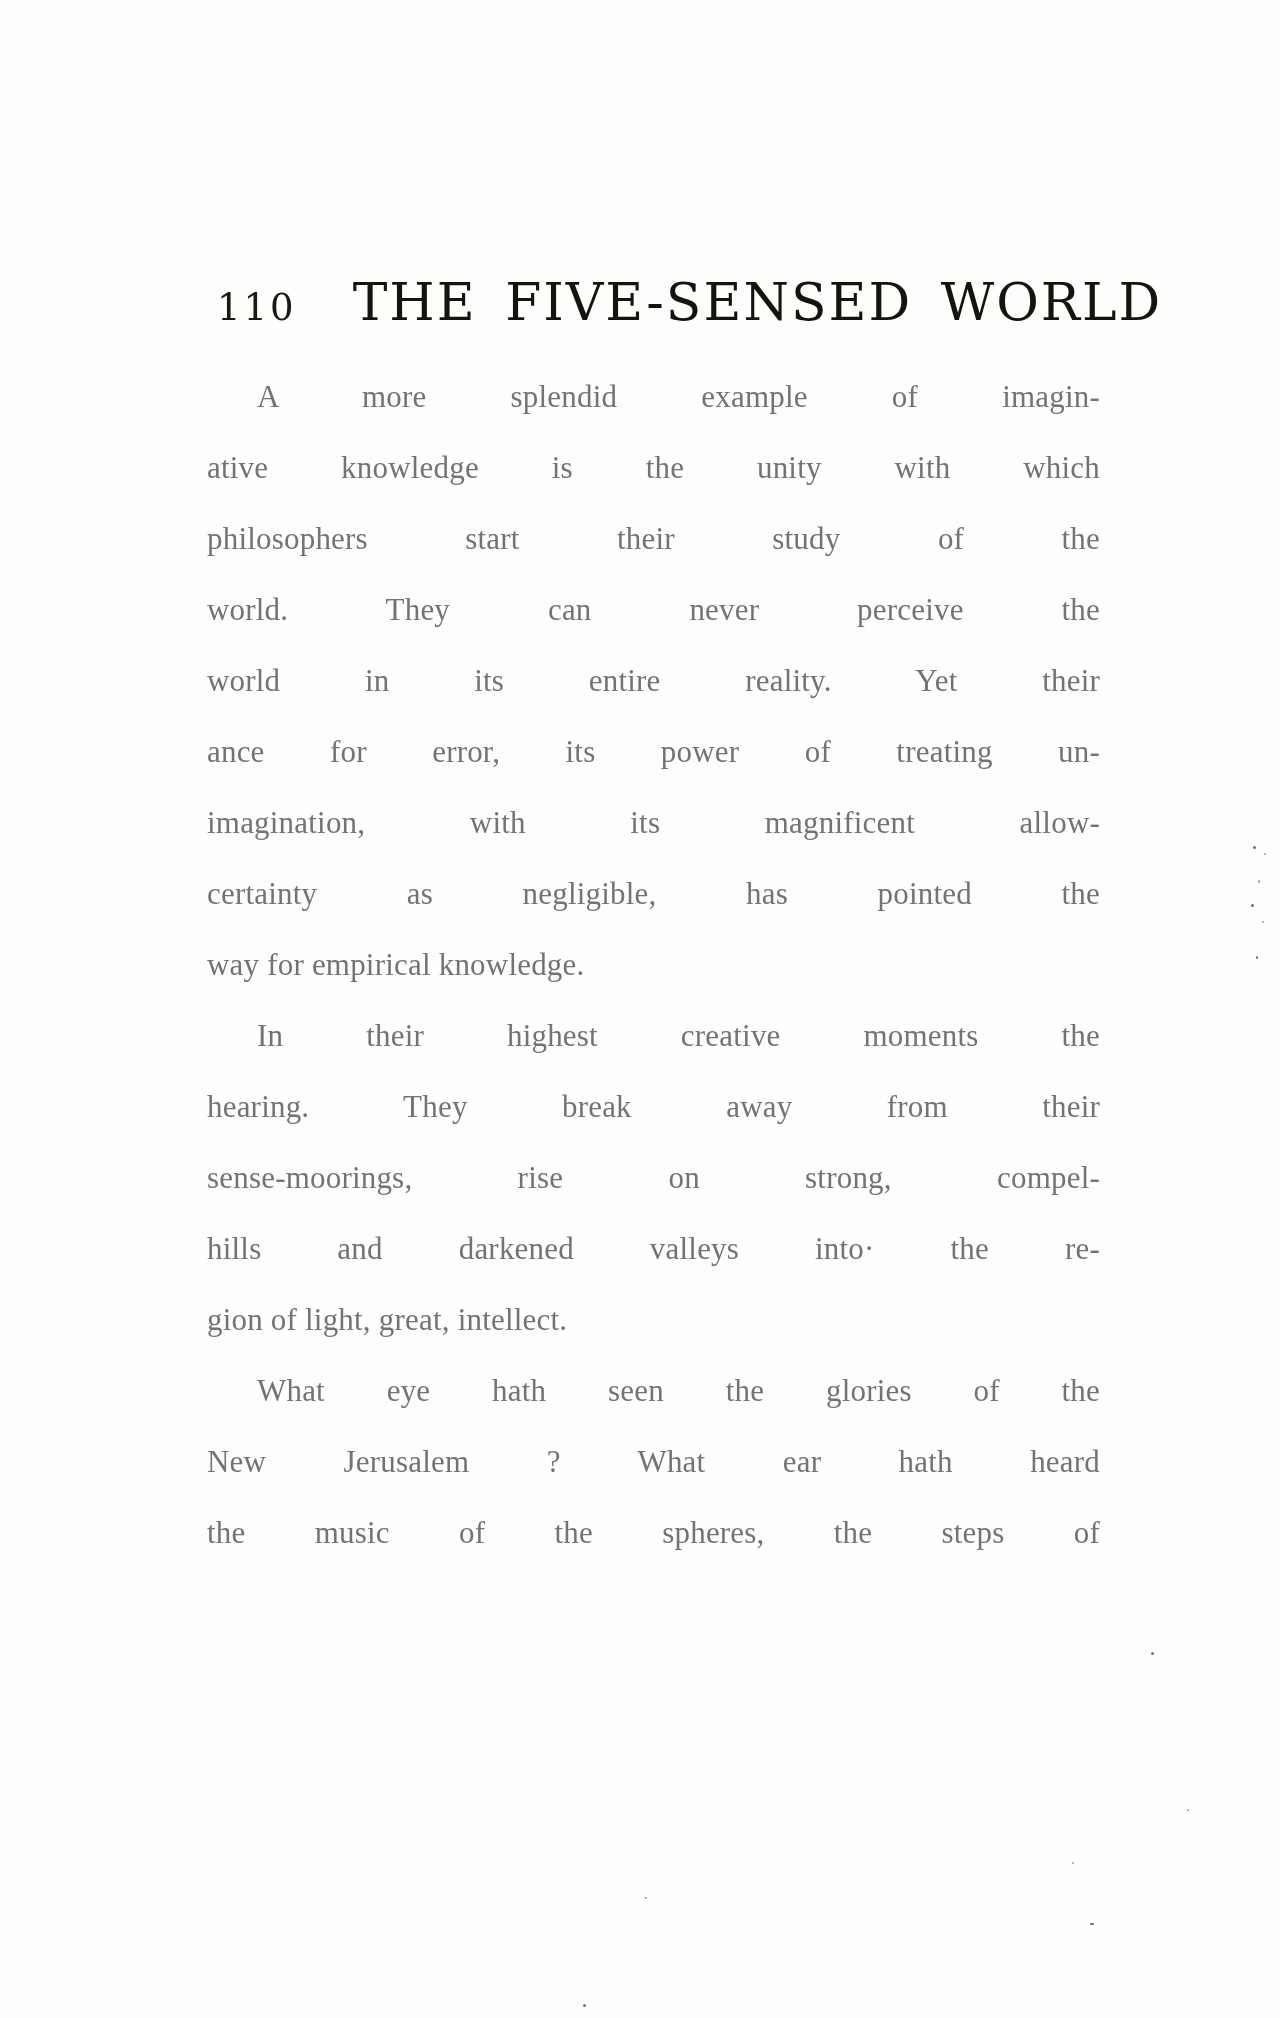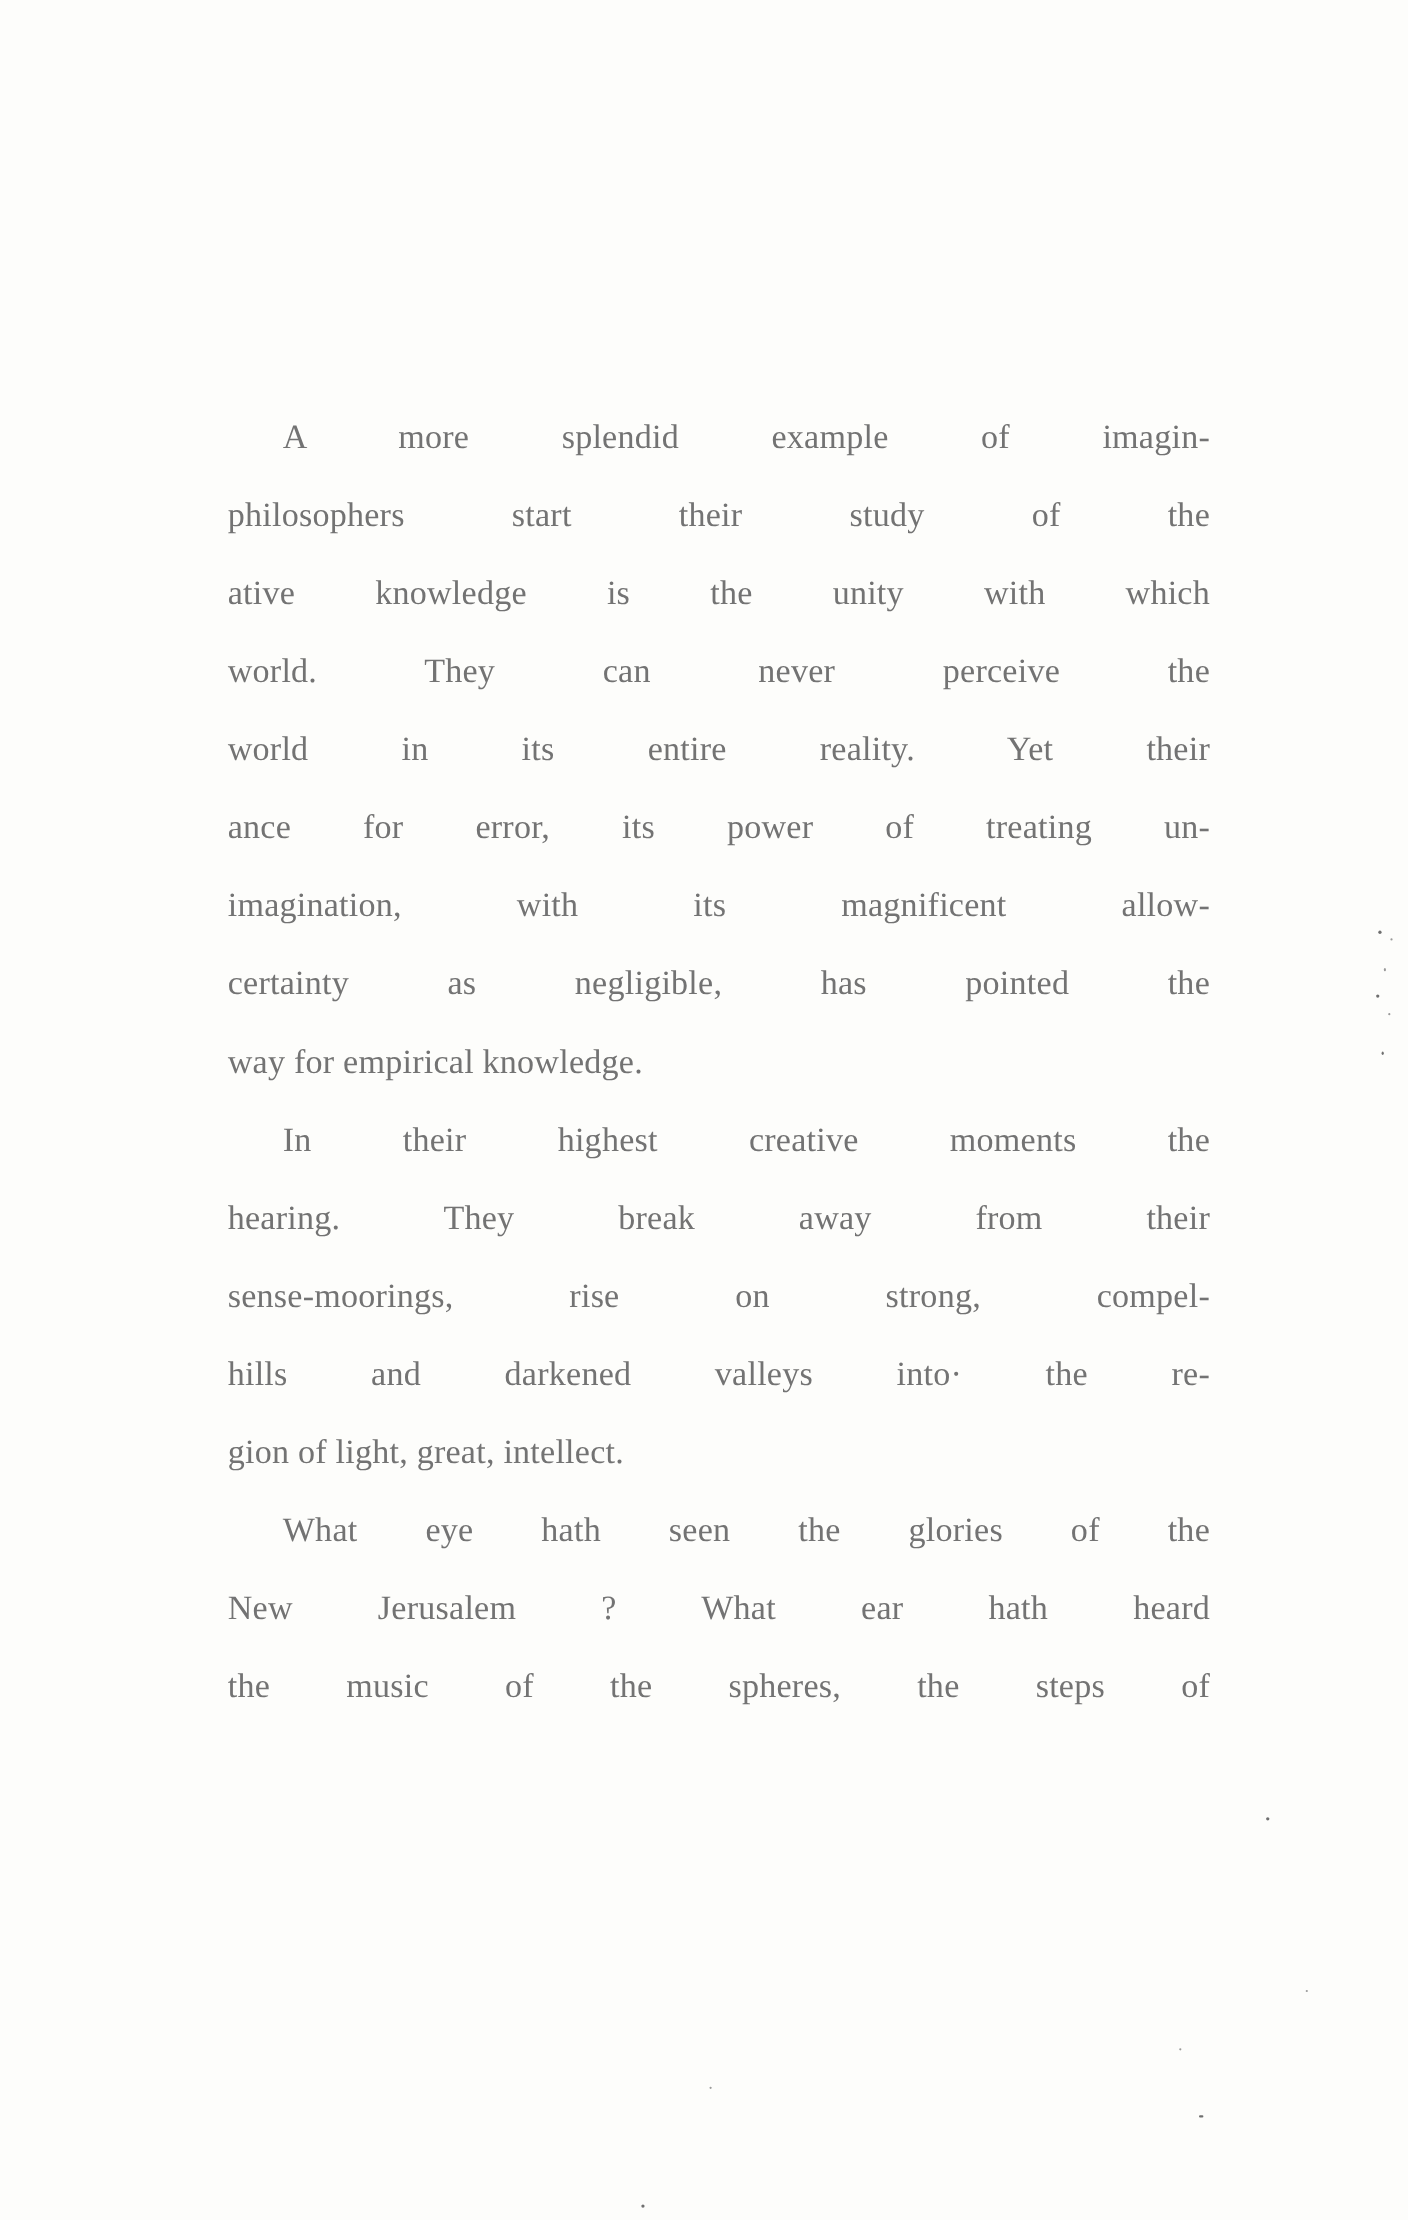--- a/index.html
+++ b/index.html
@@ -74,25 +74,31 @@
     background: #6f6f6f;
     border-radius: 50%;
   }
   .speck.faint { background: #9a9a9a; }
 </style>
 </head>
 <body>
 
 <div class="page">
 
+  <div class="text-block">
+    <div class="header-row">
+      <span class="page-number">110</span>
+      <span class="running-title">THE FIVE-SENSED WORLD</span>
+    </div>
+  </div>
 
   <div class="body-text">
     <div class="line j ind">A more splendid example of imagin-</div>
+    <div class="line j">ative knowledge is the unity with which</div>
     <div class="line j">philosophers start their study of the</div>
-    <div class="line j">ative knowledge is the unity with which</div>
     <div class="line j">world. They can never perceive the</div>
     <div class="line j">world in its entire reality. Yet their</div>
     <div class="line j">ance for error, its power of treating un-</div>
     <div class="line j">imagination, with its magnificent allow-</div>
     <div class="line j">certainty as negligible, has pointed the</div>
     <div class="line end">way for empirical knowledge.</div>
     <div class="line j ind">In their highest creative moments the</div>
     <div class="line j">hearing. They break away from their</div>
     <div class="line j">sense-moorings, rise on strong, compel-</div>
     <div class="line j">hills and darkened valleys into· the re-</div>

